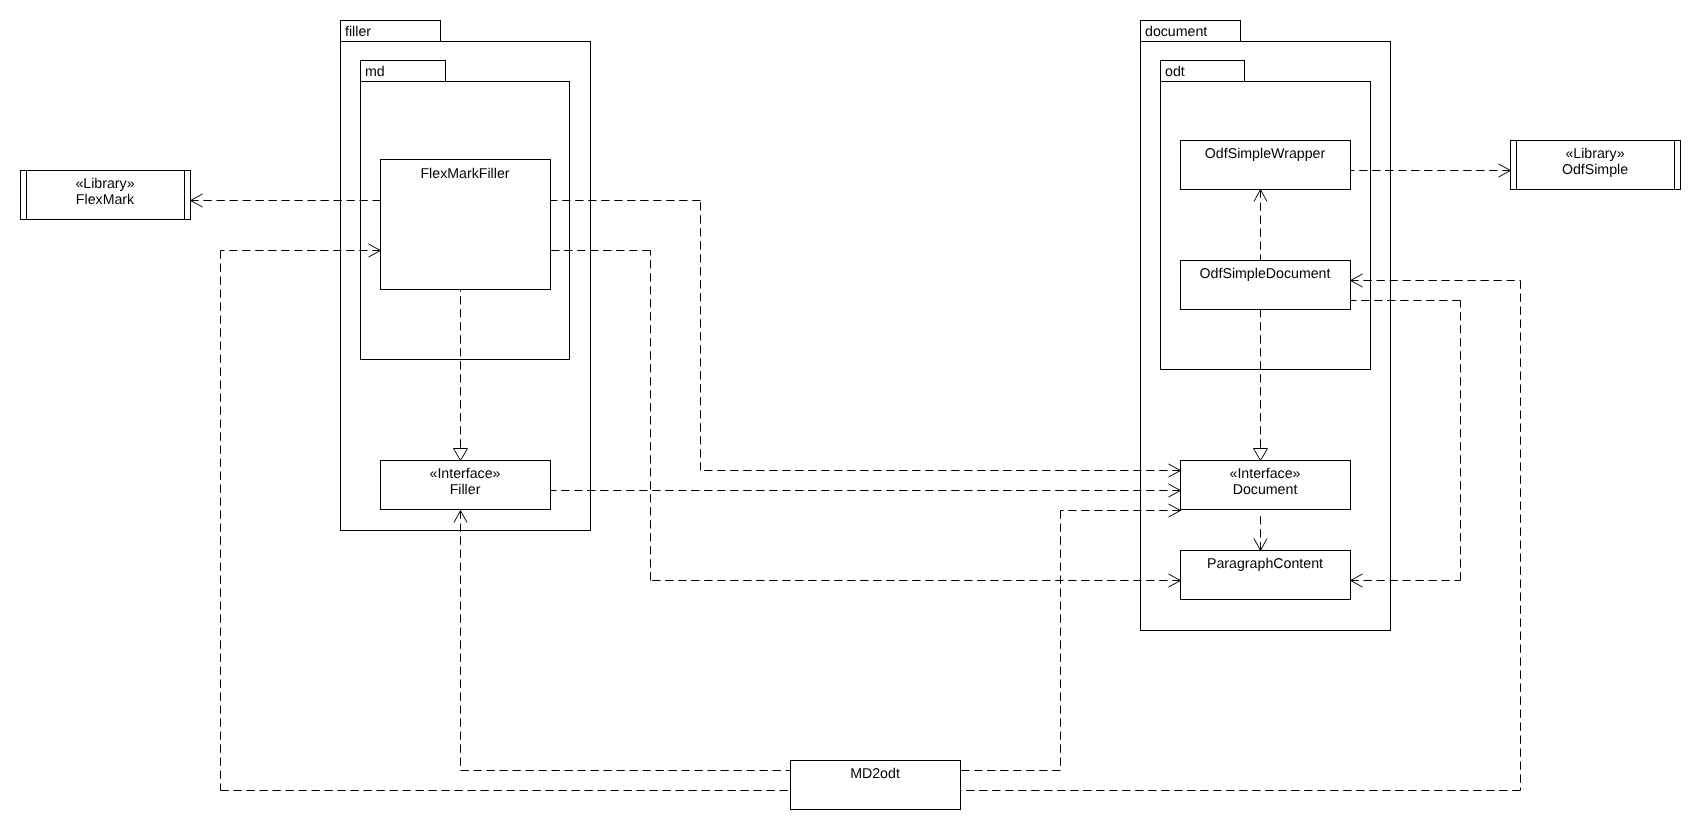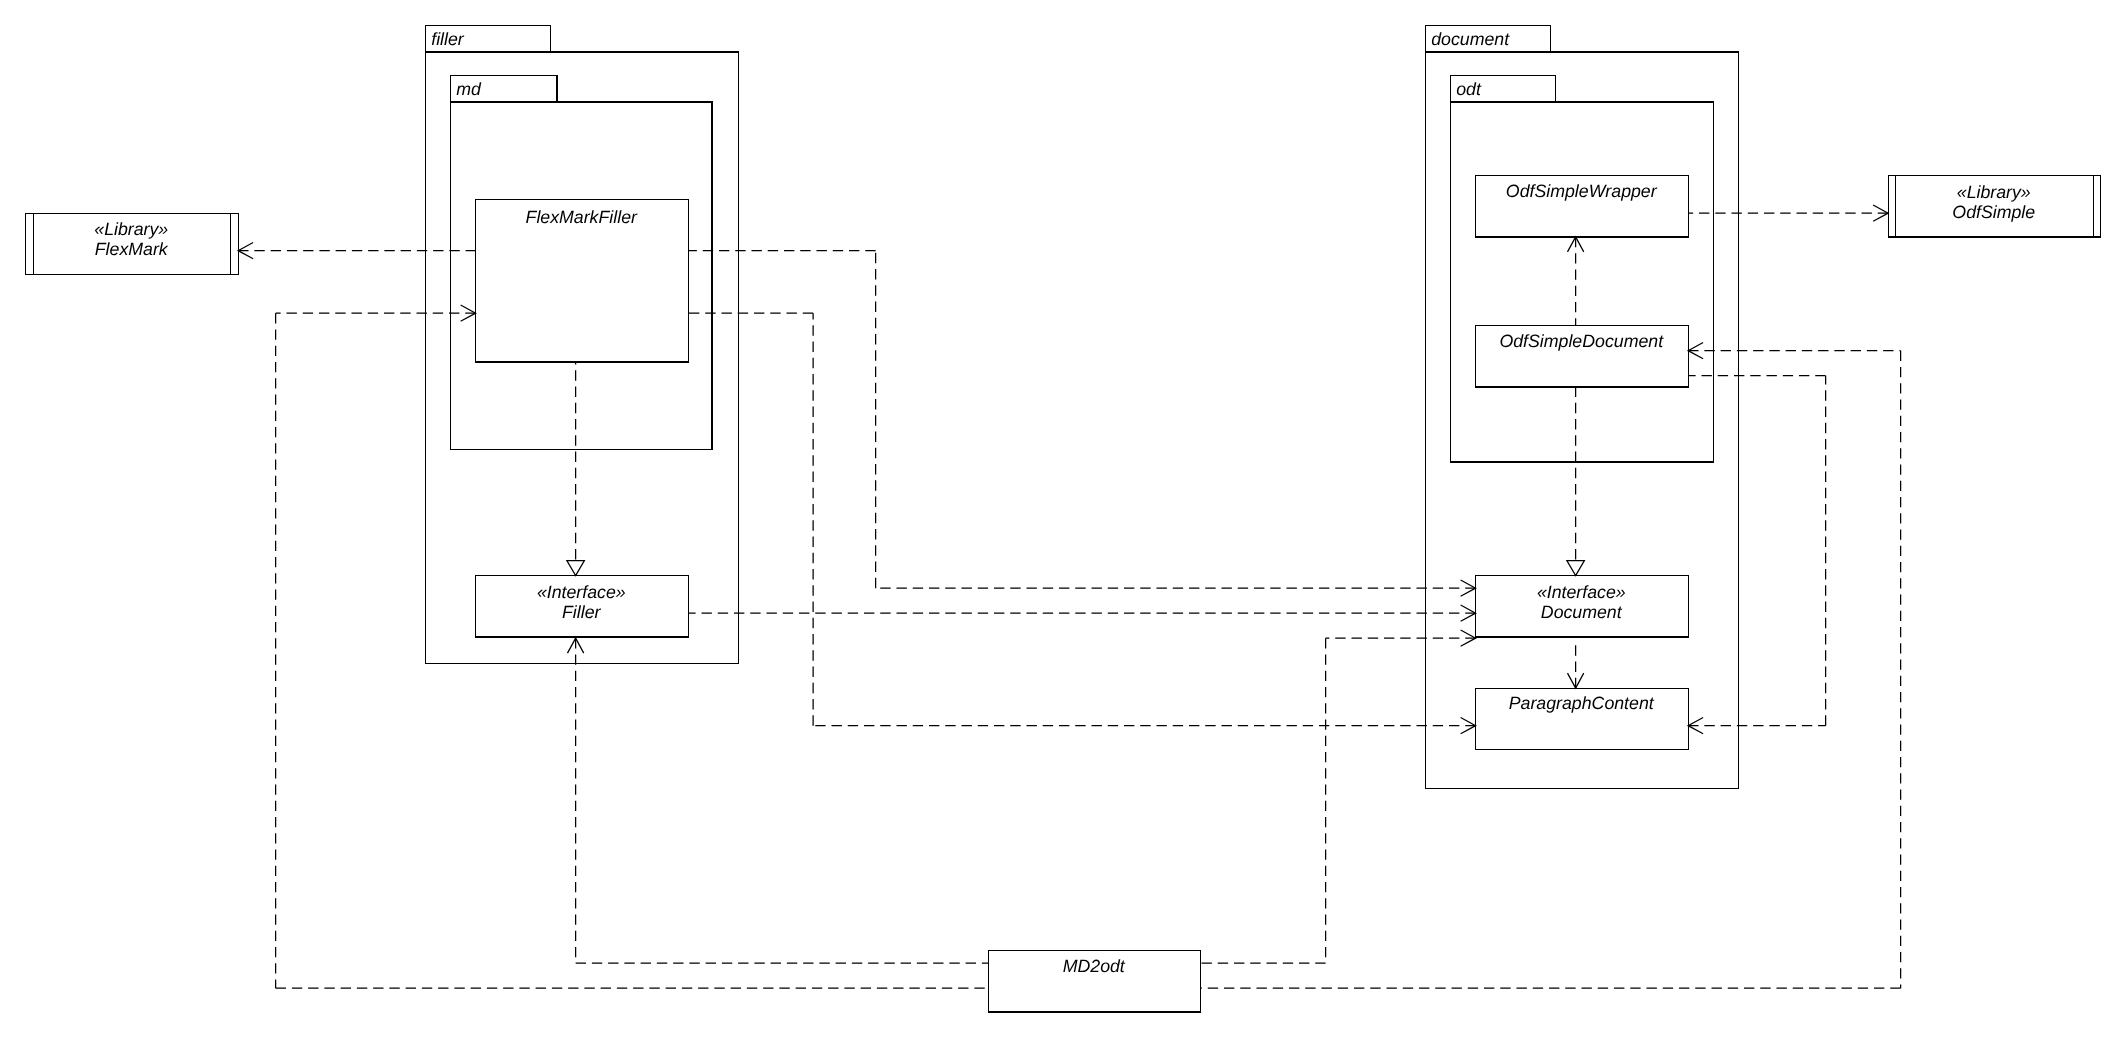--- a/index.html
+++ b/index.html
@@ -1,19 +1,19 @@
 <!DOCTYPE html>
 <html><head>
 <meta charset="utf-8">
 <title>UML package diagram</title>
 <style>
   html,body{margin:0;padding:0;background:#ffffff;}
   body{width:1700px;height:830px;overflow:hidden;
        font-family:"Liberation Sans",sans-serif;}
-  #diagram-root{position:relative;width:1428px;height:830px;background:#fff;font-style:italic;}
+  #diagram-root{position:relative;width:1428px;height:830px;background:#fff;}
   svg#uml{display:block;width:1700px;height:830px;
           shape-rendering:crispEdges;}
   .edge-line{fill:none;stroke:#000;stroke-width:1;
              stroke-dasharray:8.3 4.7;shape-rendering:geometricPrecision;}
   .arrow-open{fill:none;stroke:#000;stroke-width:1;
               shape-rendering:geometricPrecision;}
   .arrow-tri{fill:#fff;stroke:#000;stroke-width:1;
              shape-rendering:geometricPrecision;}
   .node-rect{fill:#fff;stroke:#000;stroke-width:1;}
   .node-line{stroke:#000;stroke-width:1;}

